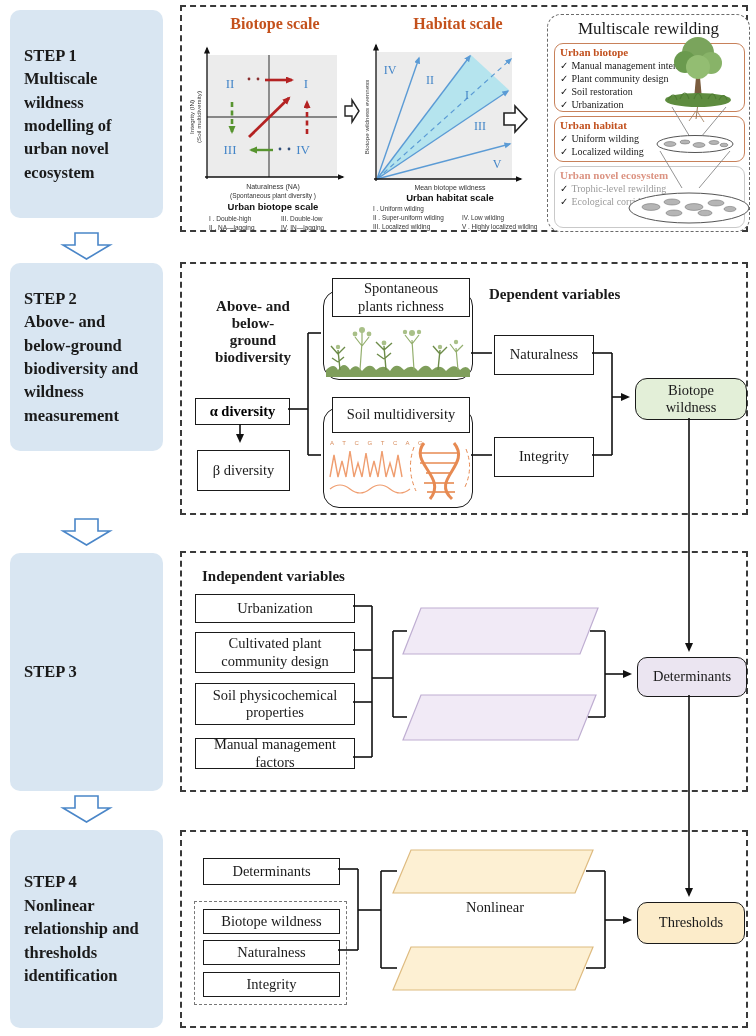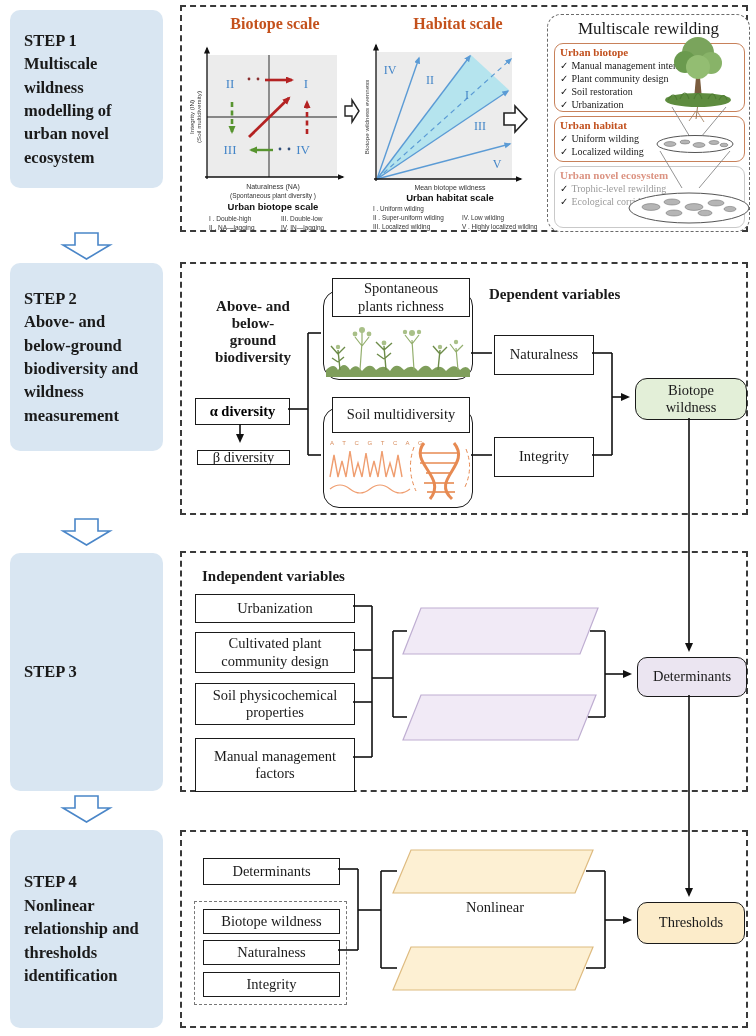--- a/index.html
+++ b/index.html
@@ -37,21 +37,21 @@
   .green-text{color:#000000;font-weight:bold;}
   svg text{font-family:"Liberation Sans",sans-serif;}
   svg text.serif{font-family:"Liberation Serif",serif;}
   #connectors{position:absolute;left:0;top:0;z-index:6;pointer-events:none;}
 </style>
 </head>
 <body>
 
 <div id="stage">
 
-  <div class="step-box" style="top:10px;height:178px;">
+  <div class="step-box" style="top:10px;height:208px;">
     <div class="step-label">STEP 1</div>
     <div>Multiscale wildness modelling of urban novel ecosystem</div>
   </div>
   <div class="step-box" style="top:263px;height:188px;">
     <div class="step-label">STEP 2</div>
     <div>Above- and below-ground biodiversity and wildness measurement</div>
   </div>
   <div class="step-box" style="top:553px;height:238px;">
     <div class="step-label">STEP 3</div>
   </div>
@@ -230,21 +230,21 @@
   </div>
 
   <div class="panel" style="top:262px;height:253px;">
     <div class="heading preline" style="left:18px;top:34px;width:106px;text-align:center;">Above- and
 below-
 ground
 biodiversity</div>
     <div class="heading" style="left:307px;top:22px;">Dependent variables</div>
 
     <div class="box green-text" style="left:13px;top:134px;width:95px;height:27px;">α  diversity</div>
-    <div class="box" style="left:15px;top:186px;width:93px;height:15px;">β  diversity</div>
+    <div class="box" style="left:15px;top:186px;width:93px;height:41px;">β  diversity</div>
 
     <div class="box rounded" style="left:141px;top:26px;width:150px;height:90px;border-radius:16px;"></div>
     <svg class="abs" style="left:144px;top:56px;" width="144" height="57" viewBox="0 0 144 57">
       <path d="M0,57 L0,50 Q8,42 12,50 Q18,40 24,50 Q30,42 36,51 Q44,41 50,50 Q58,43 64,51 Q70,41 78,50 Q86,43 92,51 Q100,41 106,50 Q114,43 120,51 Q128,42 134,50 Q140,44 144,50 L144,57 z" fill="#7f9e5b"></path>
       <g stroke="#6d8c49" stroke-width="1.4" fill="none">
         <path d="M14,50 L12,30 M12,34 L5,26 M12,34 L19,27 M12,42 L6,38 M12,42 L18,37"></path>
         <path d="M60,50 L58,26 M58,30 L50,22 M58,30 L66,23 M58,39 L51,34 M58,39 L65,33"></path>
         <path d="M112,50 L114,30 M114,34 L107,26 M114,34 L121,27"></path>
       </g>
       <g stroke="#94af6e" stroke-width="1.2" fill="none">
@@ -291,21 +291,21 @@
     <div class="box" style="left:312px;top:173px;width:100px;height:40px;">Integrity</div>
     <div class="box rounded preline" style="left:453px;top:114px;width:112px;height:42px;background:#e3efd8;">Biotope
 wildness</div>
   </div>
 
   <div class="panel" style="top:551px;height:241px;">
     <div class="heading" style="left:20px;top:15px;">Independent variables</div>
     <div class="box" style="left:13px;top:41px;width:160px;height:29px;">Urbanization</div>
     <div class="box" style="left:13px;top:130px;width:160px;height:42px;">Soil physicochemical properties</div>
     <div class="box" style="left:13px;top:79px;width:160px;height:41px;">Cultivated plant community design</div>
-    <div class="box" style="left:13px;top:185px;width:160px;height:54px;">Manual management factors</div>
+    <div class="box" style="left:13px;top:185px;width:160px;height:31px;">Manual management factors</div>
     <div class="ptext preline" style="left:223px;top:57px;width:195px;height:46px;">Variance inflation factor
 analysis (VIF)</div>
     <div class="ptext preline" style="left:223px;top:144px;width:190px;height:45px;">Random forest
 algorithm (RF)</div>
     <div class="box rounded" style="left:455px;top:104px;width:110px;height:40px;background:#ebe5f1;border-radius:10px;">Determinants</div>
   </div>
 
   <div class="panel" style="top:830px;height:198px;">
     <div class="box" style="left:21px;top:26px;width:137px;height:27px;">Determinants</div>
     <div class="abs" style="left:12px;top:69px;width:153px;height:104px;border:1.4px dashed #777;box-sizing:border-box;"></div>

